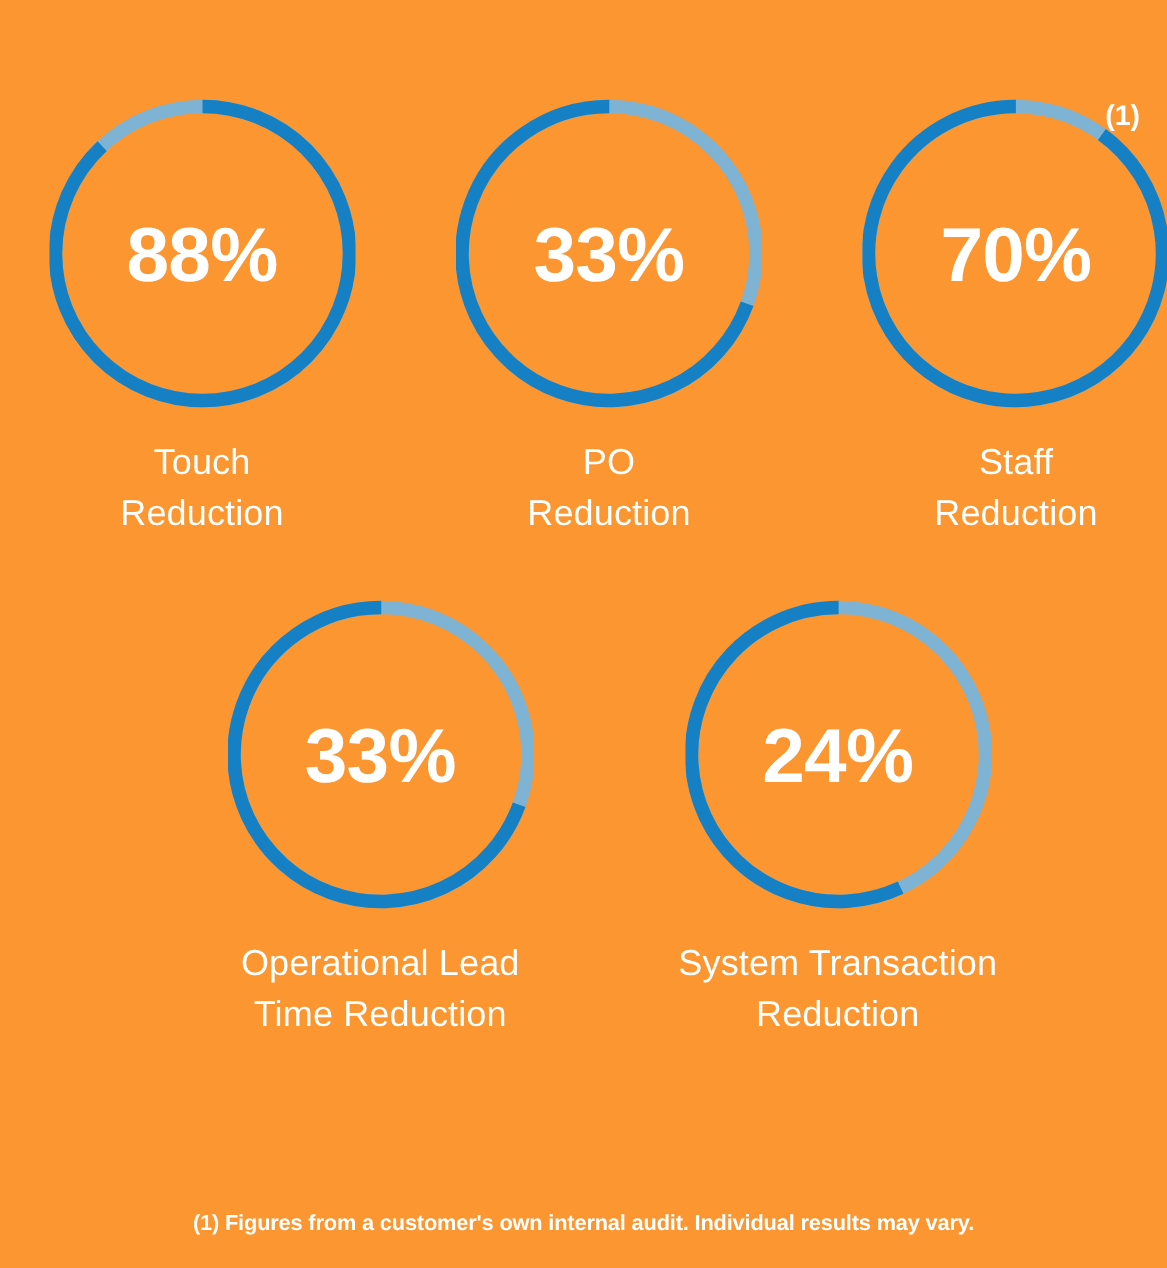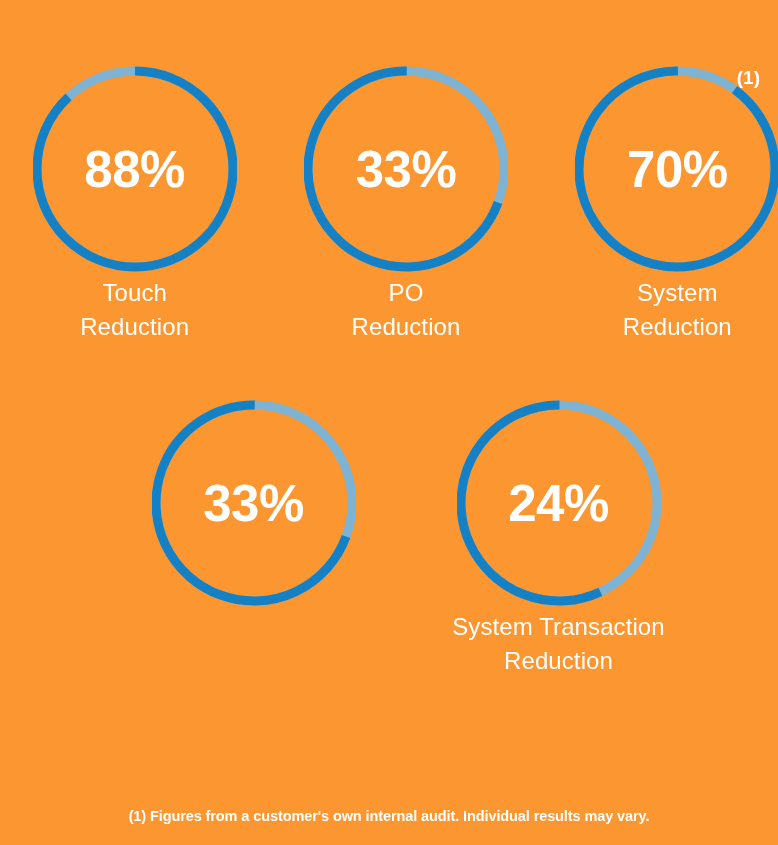--- a/index.html
+++ b/index.html
@@ -76,21 +76,21 @@
     align-items: center;
     justify-content: center;
     color: #FFFFFF;
     font-size: 51px;
     font-weight: 700;
     letter-spacing: -0.5px;
     line-height: 1;
   }
 
   .metric-label {
-    margin-top: 0;
+    margin-top: 16px;
     color: #FFFFFF;
     font-size: 24px;
     font-weight: 400;
     line-height: 1.42;
     text-align: center;
     white-space: pre-line;
     letter-spacing: 0.1px;
   }
 
   
@@ -140,36 +140,38 @@
     </div>
 
     <div class="metric">
       <div class="donut-wrap">
         <svg class="donut-svg" viewBox="0 0 204 214">
           <circle cx="102" cy="107" r="98" fill="none" stroke="#7FB3D3" stroke-width="9"></circle>
           <circle cx="102" cy="107" r="98" fill="none" stroke="#1580C4" stroke-width="9" stroke-linecap="butt" stroke-dasharray="554.2 615.8" transform="rotate(-54 102 107)"></circle>
         </svg>
         <div class="donut-value">70%</div>
       </div>
-      <div class="metric-label">System
+      <div class="metric-label">Staff
 Reduction</div>
     </div>
 
   </div>
 
   <div class="row row-2">
 
     <div class="metric">
       <div class="donut-wrap">
         <svg class="donut-svg" viewBox="0 0 204 214">
           <circle cx="102" cy="107" r="98" fill="none" stroke="#7FB3D3" stroke-width="9"></circle>
           <circle cx="102" cy="107" r="98" fill="none" stroke="#1580C4" stroke-width="9" stroke-linecap="butt" stroke-dasharray="427.6 615.8" transform="rotate(20 102 107)"></circle>
         </svg>
         <div class="donut-value">33%</div>
       </div>
+      <div class="metric-label">Operational Lead
+Time Reduction</div>
     </div>
 
     <div class="metric">
       <div class="donut-wrap">
         <svg class="donut-svg" viewBox="0 0 204 214">
           <circle cx="102" cy="107" r="98" fill="none" stroke="#7FB3D3" stroke-width="9"></circle>
           <circle cx="102" cy="107" r="98" fill="none" stroke="#1580C4" stroke-width="9" stroke-linecap="butt" stroke-dasharray="350.6 615.8" transform="rotate(65 102 107)"></circle>
         </svg>
         <div class="donut-value">24%</div>
       </div>

